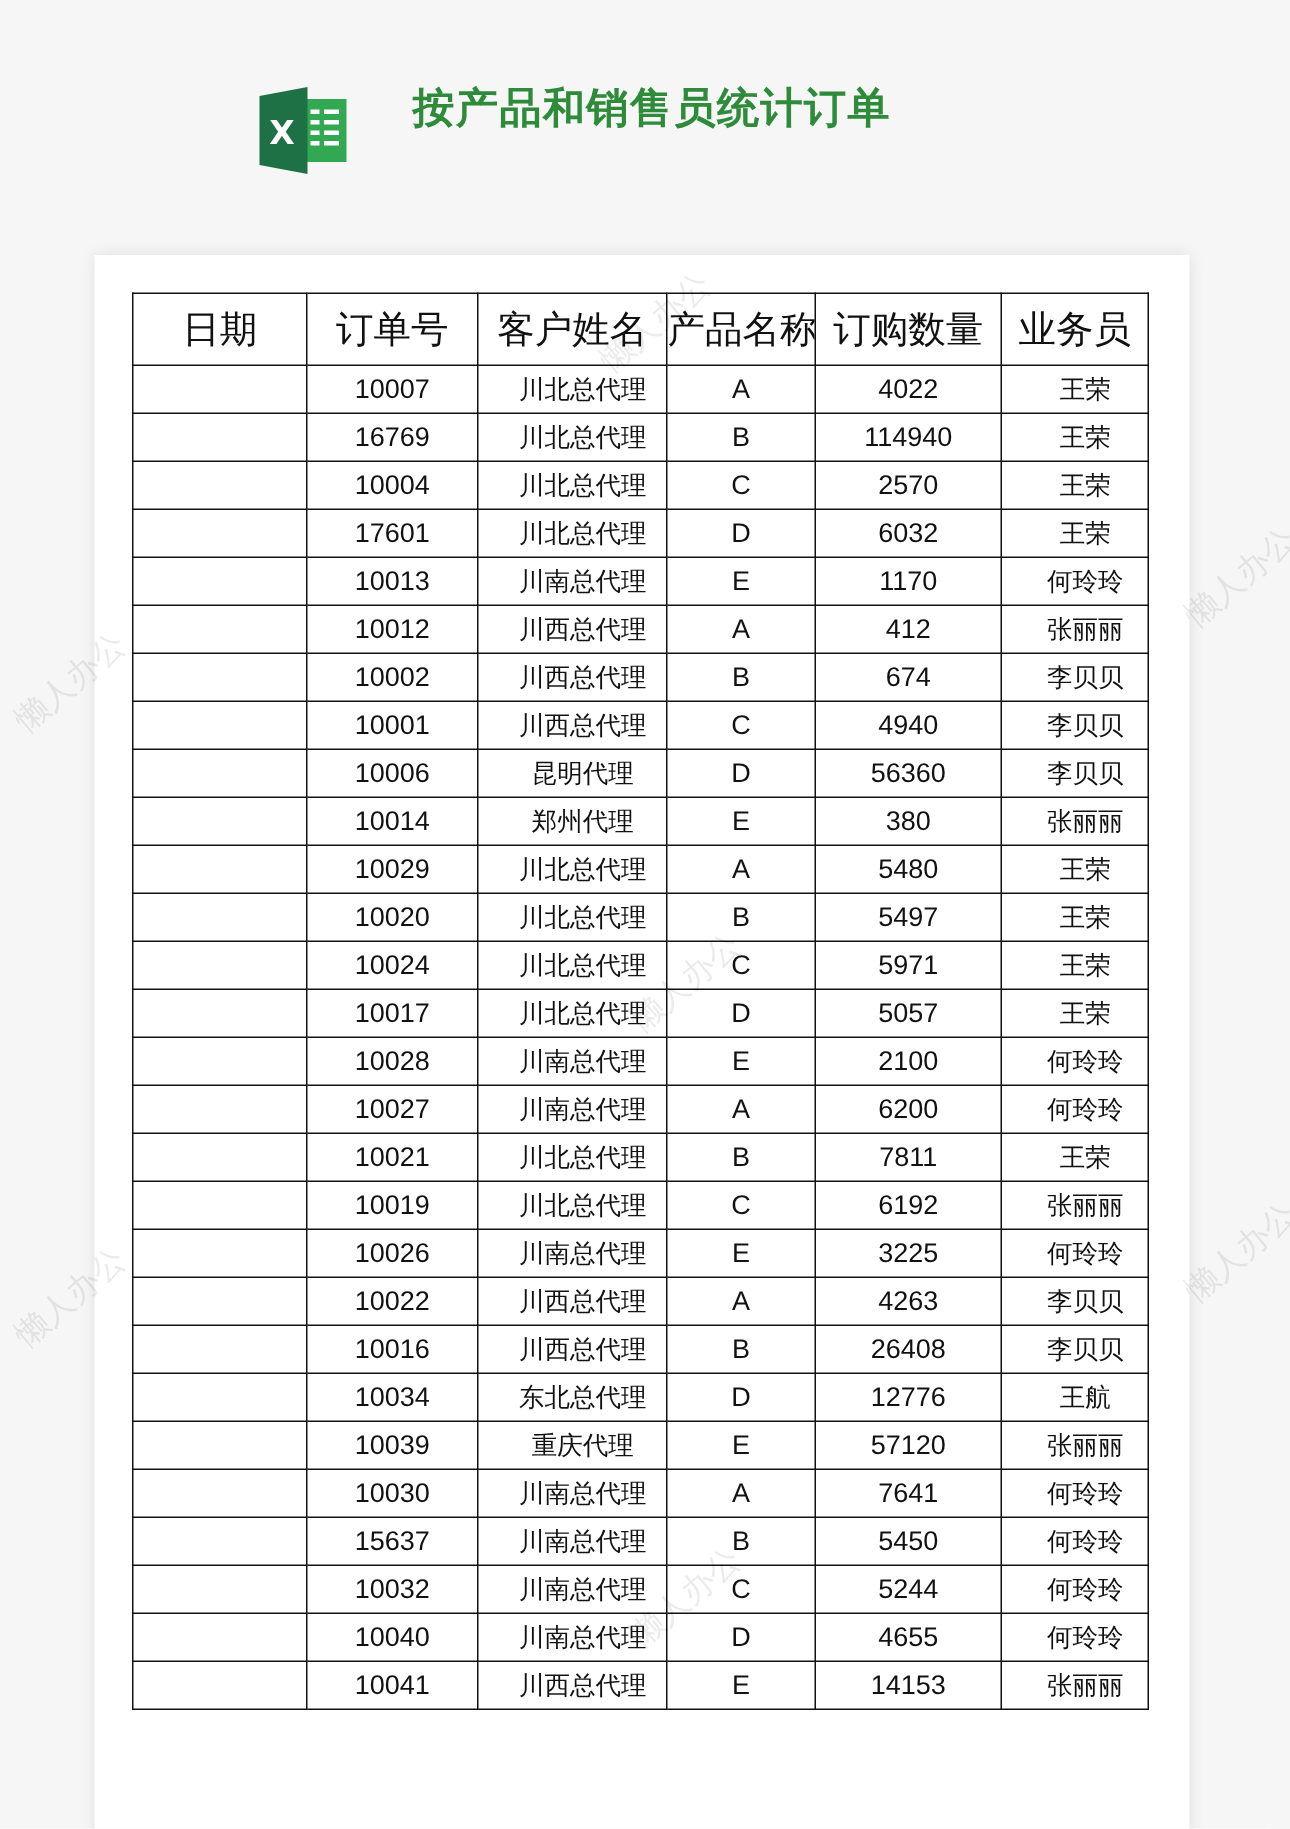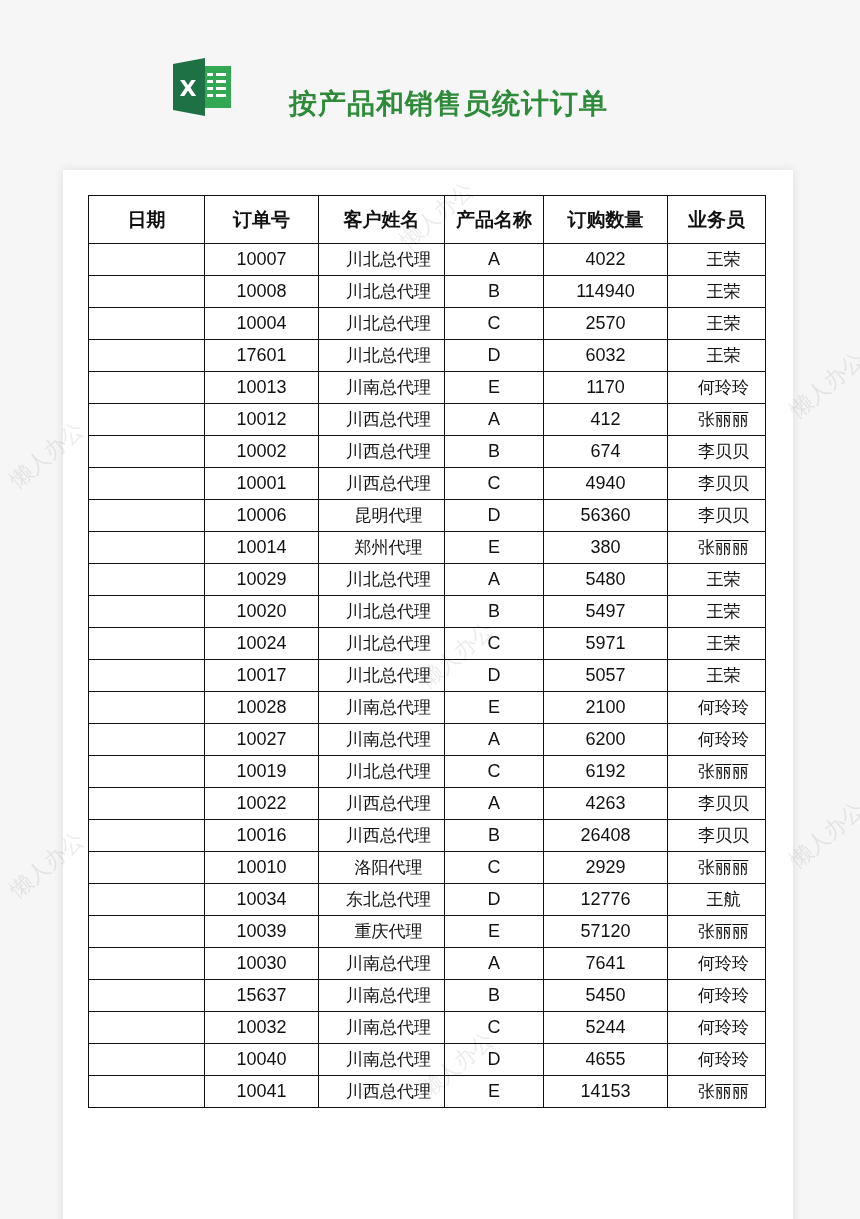--- a/index.html
+++ b/index.html
@@ -4,24 +4,23 @@
 <style>
   html, body { margin: 0; padding: 0; }
   body {
     width: 860px; height: 1219px; overflow: hidden; position: relative;
     background: #f6f6f6;
     font-family: "DejaVu Sans", "Liberation Sans", sans-serif;
   }
   .header { position: absolute; left: 0; top: 0; width: 860px; height: 160px; }
   .logo { position: absolute; left: 171px; top: 56px; width: 62px; height: 62px; }
   .title {
-    position: absolute; left: 289px; top: 53px;
+    position: absolute; left: 275px; top: 53px;
     font-size: 28px; font-weight: bold; color: #2e8b3a; letter-spacing: 1px;
     white-space: nowrap;
-    margin-top: 32px;
   }
   .subtitle {
     position: absolute; left: 275px; top: 103px;
     font-size: 16px; font-weight: bold; color: #3a3a3a; white-space: nowrap;
   }
   .subtitle .sep { display: inline-block; margin: 0 18px; font-weight: normal; }
   .page {
     position: absolute; left: 63px; top: 170px; width: 730px; height: 1060px;
     background: #ffffff;
     box-shadow: 0 0 10px rgba(0,0,0,0.10);
@@ -35,21 +34,21 @@
   table.orders th, table.orders td {
     border: 1.5px solid #111;
     text-align: center;
     padding: 0;
     color: #111;
     overflow: hidden;
     white-space: nowrap;
   }
   table.orders th {
     height: 47px;
-    font-size: 19px; font-weight: bold;
+    font-size: 25px; font-weight: normal;
   }
   table.orders td {
     height: 31px;
     font-size: 18px;
     font-family: "Liberation Sans", "DejaVu Sans", sans-serif;
   }
   table.orders td.cn { font-family: "DejaVu Sans", sans-serif; font-size: 17px; padding-left: 14px; }
   .watermark {
     position: absolute; color: rgba(0,0,0,0.08); font-size: 22px;
     transform: rotate(-40deg); white-space: nowrap; pointer-events: none;
@@ -102,21 +101,21 @@
         <tr>
           <td></td>
           <td>10007</td>
           <td class="cn">川北总代理</td>
           <td>A</td>
           <td>4022</td>
           <td class="cn">王荣</td>
         </tr>
         <tr>
           <td></td>
-          <td>10008</td>
+          <td>16769</td>
           <td class="cn">川北总代理</td>
           <td>B</td>
           <td>114940</td>
           <td class="cn">王荣</td>
         </tr>
         <tr>
           <td></td>
           <td>10004</td>
           <td class="cn">川北总代理</td>
           <td>C</td>
@@ -222,49 +221,57 @@
         <tr>
           <td></td>
           <td>10027</td>
           <td class="cn">川南总代理</td>
           <td>A</td>
           <td>6200</td>
           <td class="cn">何玲玲</td>
         </tr>
         <tr>
           <td></td>
+          <td>10021</td>
+          <td class="cn">川北总代理</td>
+          <td>B</td>
+          <td>7811</td>
+          <td class="cn">王荣</td>
+        </tr>
+        <tr>
+          <td></td>
           <td>10019</td>
           <td class="cn">川北总代理</td>
           <td>C</td>
           <td>6192</td>
           <td class="cn">张丽丽</td>
         </tr>
         <tr>
           <td></td>
+          <td>10026</td>
+          <td class="cn">川南总代理</td>
+          <td>E</td>
+          <td>3225</td>
+          <td class="cn">何玲玲</td>
+        </tr>
+        <tr>
+          <td></td>
           <td>10022</td>
           <td class="cn">川西总代理</td>
           <td>A</td>
           <td>4263</td>
           <td class="cn">李贝贝</td>
         </tr>
         <tr>
           <td></td>
           <td>10016</td>
           <td class="cn">川西总代理</td>
           <td>B</td>
           <td>26408</td>
           <td class="cn">李贝贝</td>
-        </tr>
-        <tr>
-          <td></td>
-          <td>10010</td>
-          <td class="cn">洛阳代理</td>
-          <td>C</td>
-          <td>2929</td>
-          <td class="cn">张丽丽</td>
         </tr>
         <tr>
           <td></td>
           <td>10034</td>
           <td class="cn">东北总代理</td>
           <td>D</td>
           <td>12776</td>
           <td class="cn">王航</td>
         </tr>
         <tr>

